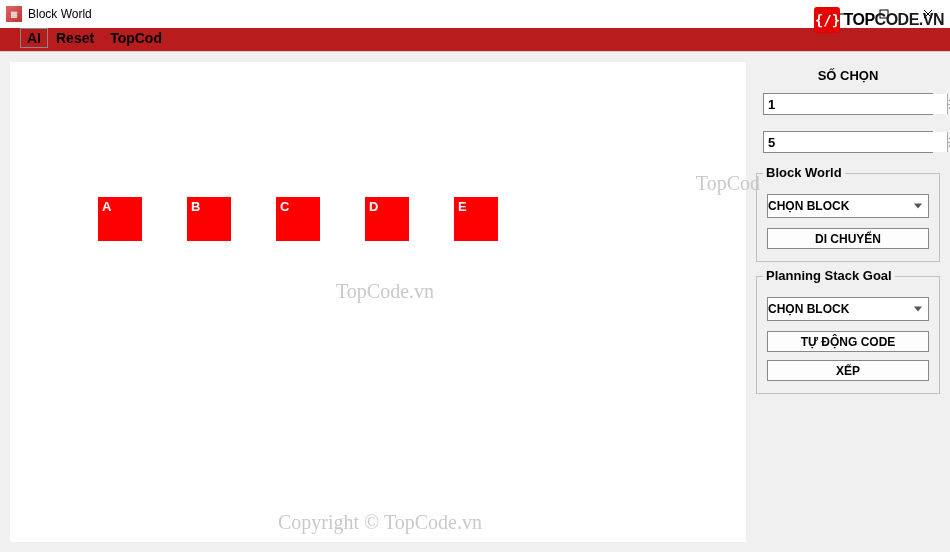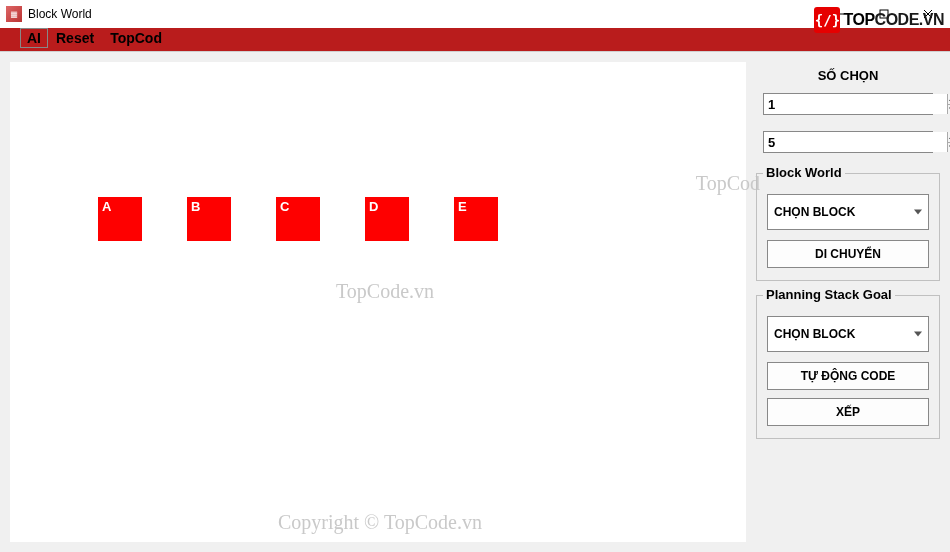--- a/index.html
+++ b/index.html
@@ -160,42 +160,42 @@
   .group-title {
     position: absolute;
     top: -9px; left: 6px;
     background: #f0f0f0;
     padding: 0 3px;
     font-weight: bold;
     font-size: 13px;
   }
   .combo {
     width: 100%;
-    height: 36px;
+    height: 24px;
     border: 1px solid #888;
     background: #fff;
     display: flex; align-items: center;
-    padding: 0 6px;
+    padding: 0 0;
     font-weight: bold;
     font-size: 12px;
     margin-bottom: 10px;
     position: relative;
   }
   .combo::after {
     content: "";
     position: absolute;
     right: 6px; top: 50%;
     transform: translateY(-50%);
     border-left: 4px solid transparent;
     border-right: 4px solid transparent;
     border-top: 5px solid #555;
   }
   .btn {
     width: 100%;
-    height: 28px;
+    height: 21px;
     border: 1px solid #888;
     background: #fdfdfd;
     font-weight: bold;
     font-size: 12px;
     margin-bottom: 8px;
   }
   .btn:last-child { margin-bottom: 0; }
 </style>
 </head>
 <body>

